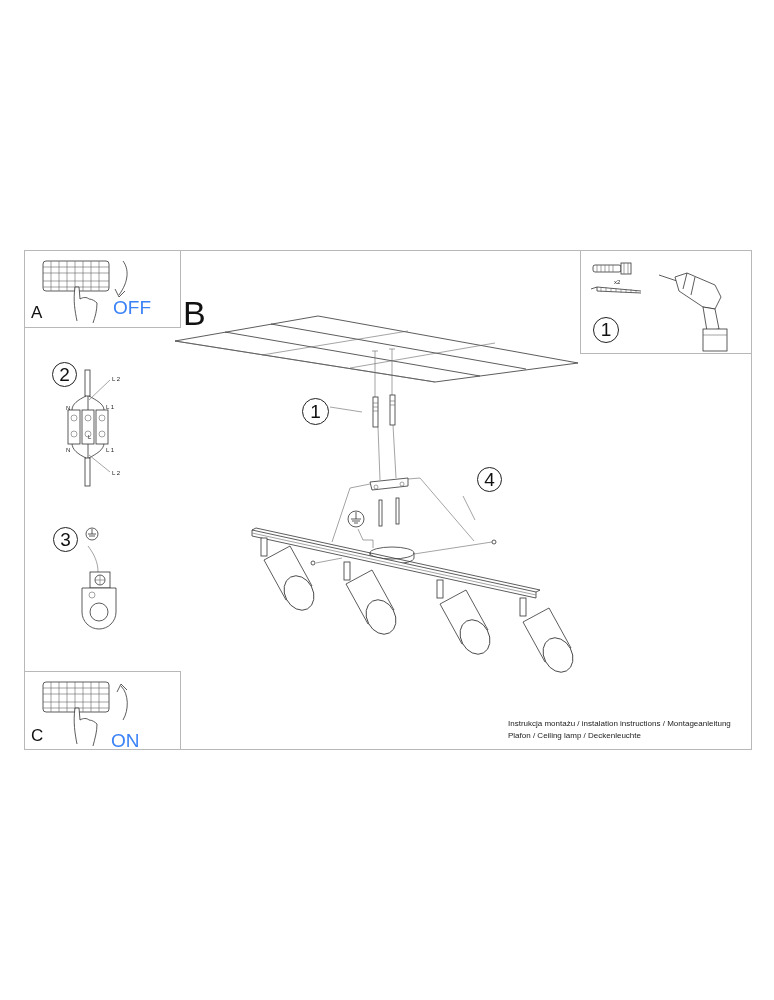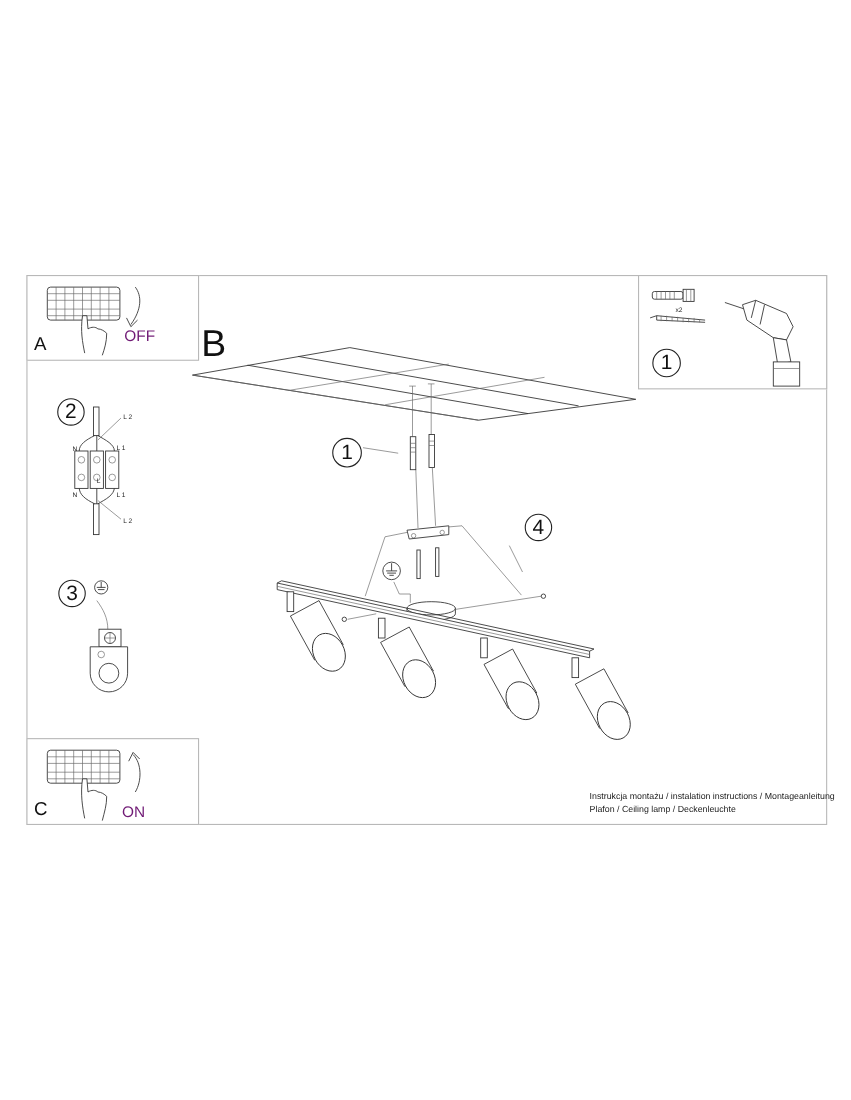--- a/index.html
+++ b/index.html
@@ -6,25 +6,25 @@
   body { width:774px; height:1000px; position:relative; overflow:hidden;
          font-family:"Liberation Sans", sans-serif; color:#111; }
   .frame { position:absolute; left:24px; top:250px; width:728px; height:500px;
            border:1px solid #b8b8b8; box-sizing:border-box; }
   .panel { position:absolute; border:1px solid #b8b8b8; box-sizing:border-box; background:#fff; }
   .panel-a { left:24px; top:250px; width:157px; height:78px; }
   .panel-c { left:24px; top:671px; width:157px; height:79px; }
   .panel-tools { left:580px; top:250px; width:172px; height:104px; }
   .letter { position:absolute; font-size:17px; color:#111; }
   .big-letter { position:absolute; font-size:34px; color:#111; line-height:1; }
-  .word { position:absolute; font-size:14px; color:#701a75; }
+  .word { position:absolute; font-size:19px; color:#3b82f6; }
   .step-circle { position:absolute; border:1px solid #222; border-radius:50%;
                  box-sizing:border-box; display:flex; align-items:center; justify-content:center;
                  font-size:19px; color:#111; background:#fff; }
-  .caption { position:absolute; left:536px; top:718px; font-size:8px; line-height:12px; color:#222; }
+  .caption { position:absolute; left:508px; top:718px; font-size:8px; line-height:12px; color:#222; }
   svg { position:absolute; overflow:visible; }
   .ln { stroke:#333; stroke-width:0.8; fill:none; }
   .lt { stroke:#666; stroke-width:0.6; fill:none; }
   .fw { fill:#fff; }
   .tiny { font-family:"Liberation Sans", sans-serif; font-size:6px; fill:#222; }
 </style>
 </head>
 <body>
 
 <div class="frame"></div>

